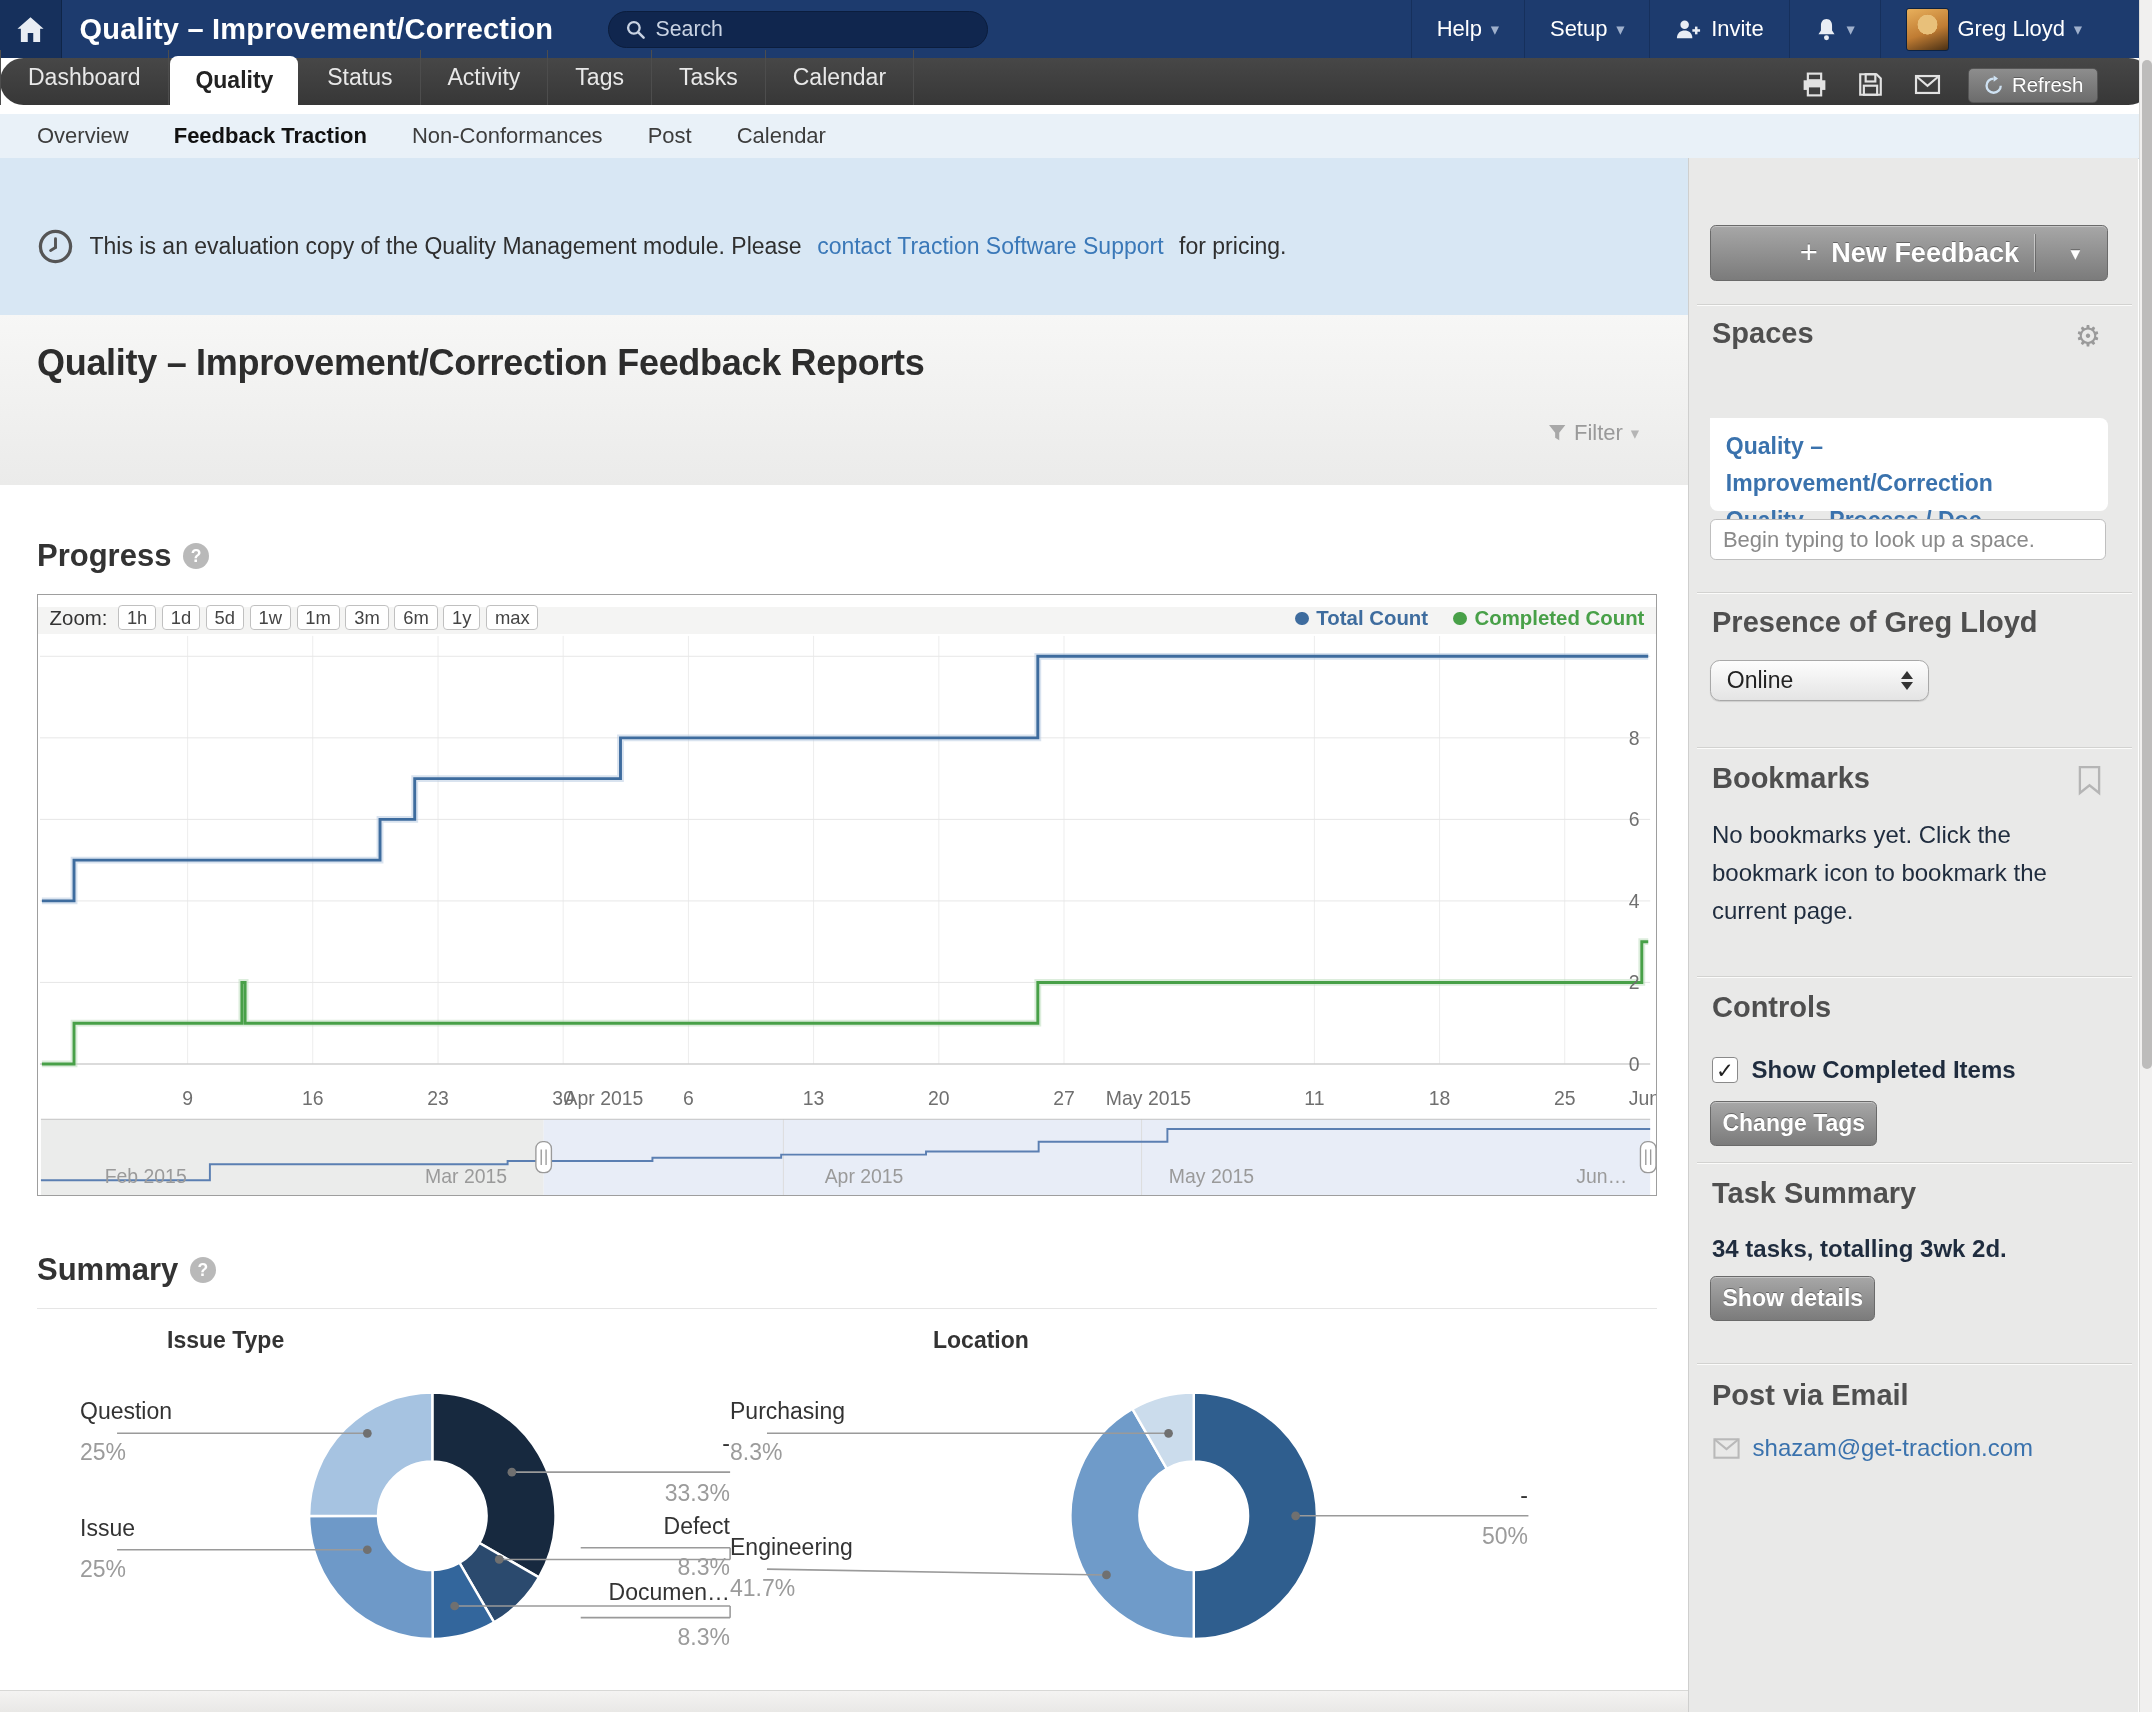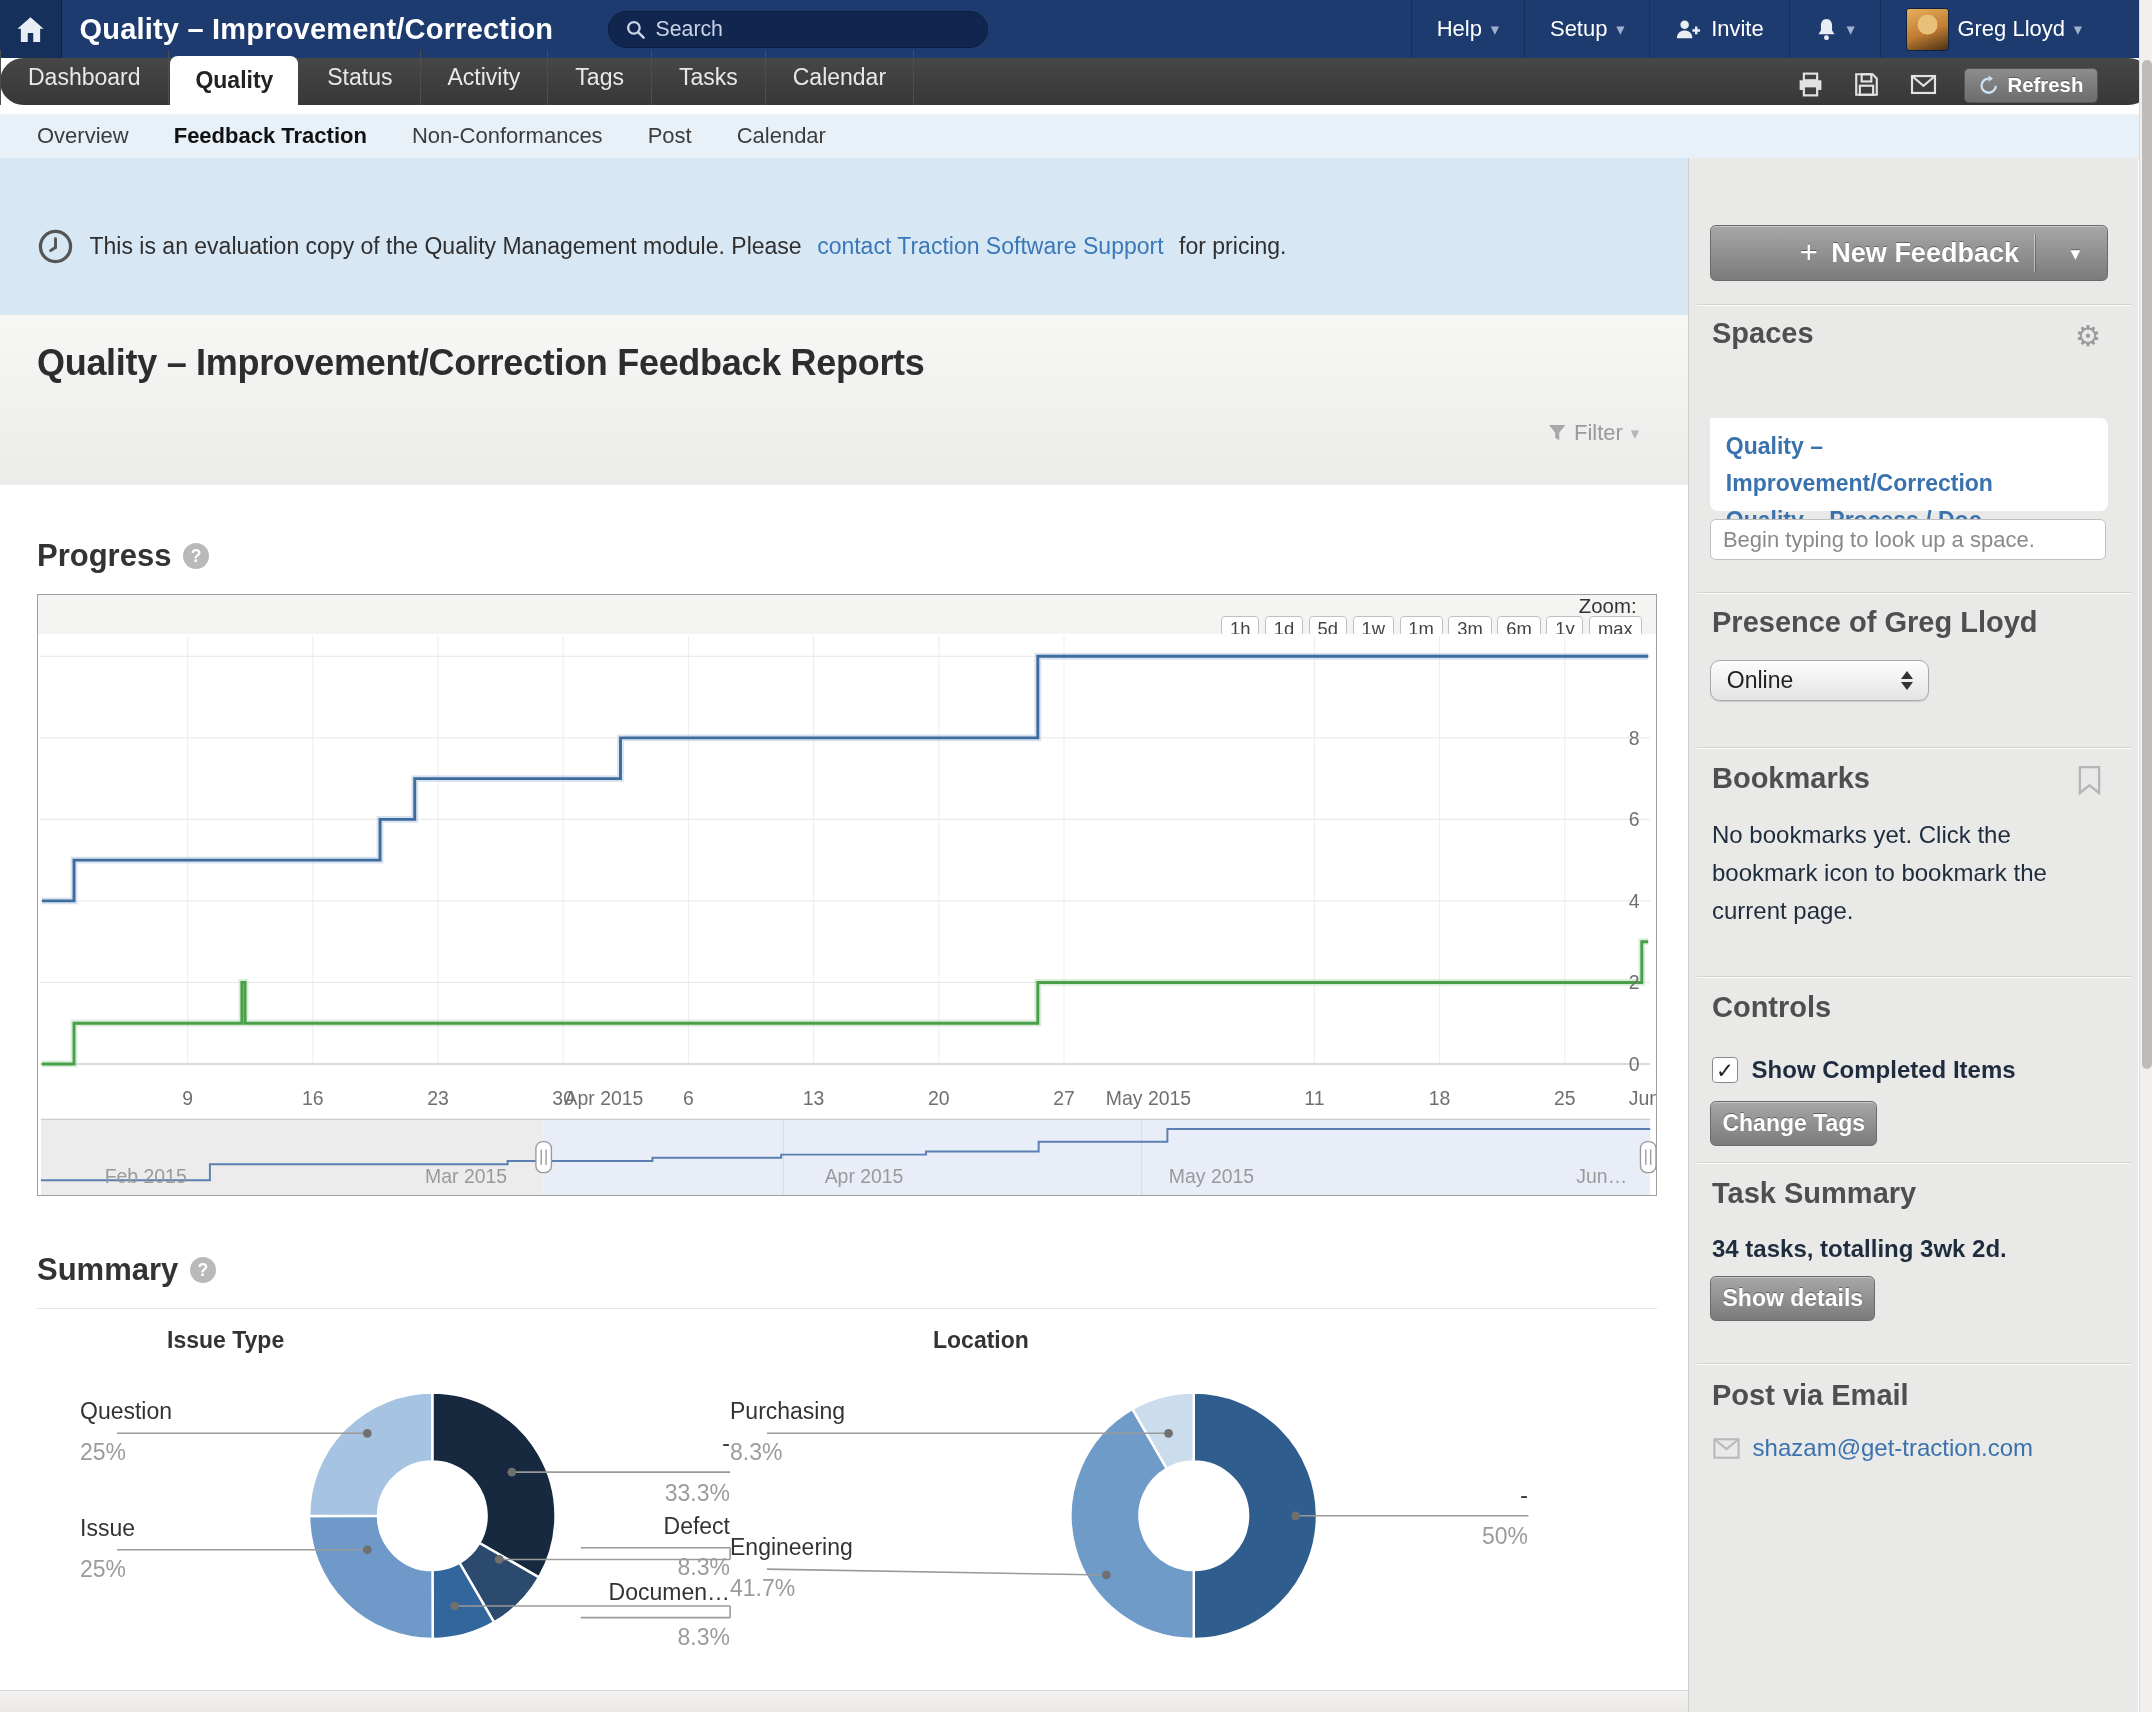--- a/index.html
+++ b/index.html
@@ -20,21 +20,21 @@
     background: radial-gradient(circle at 50% 38%, #e8c07a 0 30%, rgba(0,0,0,0) 31%), linear-gradient(160deg,#e8b05c 0%,#c07c33 55%,#4a3014 100%); }
 
   
   .tabbar { position:absolute; left:0; top:58px; width:2152px; height:47px; background:linear-gradient(#474747,#373737); display:flex; align-items:flex-end;border-radius:24px; }
   .tabs { display:flex; height:55px; align-items:flex-end; }
   .tab { height:55px; display:flex; align-items:center; padding:0 27px; color:#e8e8e8; font-size:23px; border-right:1px solid #4d4d4d; cursor:pointer; }
   .tab:first-child { border-left:1px solid #4d4d4d; }
   .tab.active { background:#fff; color:#222; font-weight:700; height:49px; margin:0 1.9px; border-radius:7.8px 7.8px 0 0; border:none; padding:0 25px; }
   .tabbar-right { position:absolute; right:54px; top:0; height:55px; display:flex; align-items:center; gap:25px; color:#dcdcdc; }
   .iconbtn { width:31px; height:31px; color:#e2e2e2; cursor:pointer; }
-  .refresh-btn { display:flex; align-items:center; gap:7.8px; background:linear-gradient(#8d8d8d,#6c6c6c); border:1px solid #565656; border-radius:4.9px; padding:4.9px 13.6px; color:#fff; font-size:20.4px; font-weight:700; cursor:pointer; text-shadow:0 -1px 0 rgba(0,0,0,.3); }
+  .refresh-btn { display:flex; align-items:center; gap:7.8px; background:linear-gradient(#8d8d8d,#6c6c6c); border:1px solid #565656; border-radius:4.9px; padding:4.9px 13.6px; color:#fff; font-size:20.4px; font-weight:400; cursor:pointer; text-shadow:0 -1px 0 rgba(0,0,0,.3); }
 
   
   .subnav { position:absolute; left:0; top:114px; width:2152px; height:45px; background:#e9f1f8; border-bottom:1px solid #cdd9e4; display:flex; align-items:center; padding-left:37px; gap:45px; }
   .subnav-item { font-size:22px; color:#3d3d3d; cursor:pointer; }
   .subnav-item.active { font-weight:700; color:#111; }
 
   
   .notice { position:absolute; left:0; top:158px; width:1688px; height:157px; background:#d8e7f4; }
   .notice-row { position:absolute; left:37px; top:70px; display:flex; align-items:center; gap:15.5px; font-size:23px; color:#2f2f2f; }
   .notice-row a { color:#3a78b8; text-decoration:none; cursor:pointer; }
@@ -44,21 +44,21 @@
   .pageheader h1 { position:absolute; left:37px; top:27px; font-size:36px; font-weight:700; color:#2d2d2d; letter-spacing:-0.3px; }
   .filter { position:absolute; right:49px; top:105px; display:flex; align-items:center; gap:7.8px; color:#9a9a9a; font-size:22px; cursor:pointer; }
 
   
   .content { position:absolute; left:0; top:485px; width:1688px; height:1205px; background:#fff; }
   .section-heading { position:absolute; left:37px; display:flex; align-items:center; gap:11.6px; font-size:31px; font-weight:700; color:#333; }
   .help-badge { width:26px; height:26px; border-radius:50%; background:#b9b9b9; color:#fff; font-size:17.5px; font-weight:700; display:flex; align-items:center; justify-content:center; cursor:pointer; }
 
   
   .chartbox { position:absolute; left:37px; top:109px; width:1620px; height:602px; border:1px solid #9e9e9e; background:#fff; }
-  .zoomstrip { position:absolute; left:0; top:0; width:1618px; height:39px; background:#f4f4f3; display:flex; align-items:flex-end; padding:0 11.6px;flex-direction:column; }
+  .zoomstrip { position:absolute; left:0; top:12px; width:1618px; height:39px; background:#f4f4f3; display:flex; align-items:flex-start; padding:0 11.6px; }
   .zoom-label { font-size:20.4px; color:#333; margin-right:7.8px; }
   .zoom-btn { background:#fff; border:1px solid #c0c0c0; border-radius:3.9px; font-size:18.4px; color:#444; padding:1px 7.8px; margin:0 2.9px; cursor:pointer; }
   .legend { margin-left:auto; display:flex; align-items:center; gap:25px; }
   .legend-item { display:flex; align-items:center; gap:7.8px; font-size:20.4px; font-weight:700; }
   .legend-dot { width:13.6px; height:13.6px; border-radius:50%; display:inline-block; }
   #chart-svg { position:absolute; left:0; top:39px; }
 
   
   .summary-area { position:absolute; left:0; top:830px; width:1688px; height:388px; }
   .pie-title { position:absolute; font-size:23px; font-weight:700; color:#333; }

